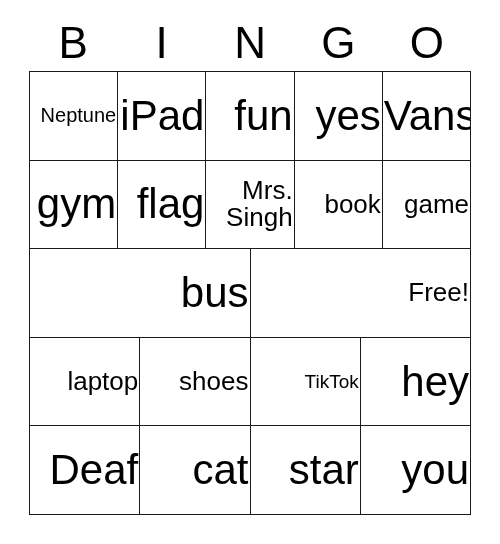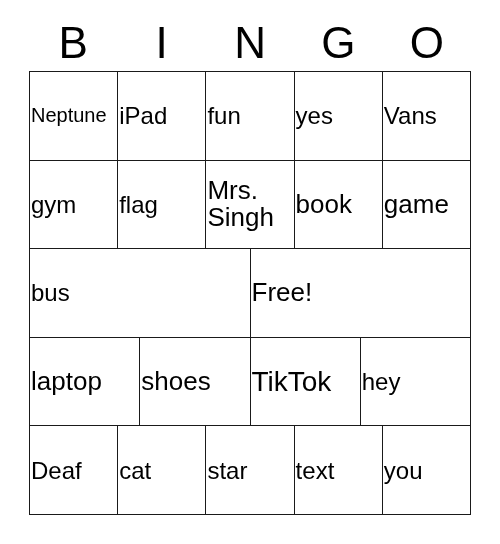--- a/index.html
+++ b/index.html
@@ -59,37 +59,37 @@
   .cell {
     flex: 1 1 0;
     min-width: 0;
     box-sizing: border-box;
     border-right: 1.6px solid #1a1a1a;
     border-bottom: 1.6px solid #1a1a1a;
     background: #ffffff;
     display: flex;
     align-items: center;
     justify-content: center;
-    text-align: left;
+    text-align: right;
     padding: 0 1px;
     overflow: hidden;
   }
   .cell-text {
     display: block;
     width: 100%;
     line-height: 1.05;
     font-weight: 400;
     white-space: pre-line;
   }
   
   .sz-xs  { font-size: 20px; }
-  .sz-sm  { font-size: 28px; }
+  .sz-sm  { font-size: 19px; }
   .sz-md  { font-size: 26px; }
   .sz-lg  { font-size: 26px; }
-  .sz-xl  { font-size: 24px; }
+  .sz-xl  { font-size: 42px; }
 </style>
 </head>
 <body>
 
 <div class="bingo-card">
 
   <div class="header-row">
     <div class="header-cell">B</div>
     <div class="header-cell">I</div>
     <div class="header-cell">N</div>
@@ -164,21 +164,18 @@
       <div class="cell">
           <span class="cell-text sz-xl">Deaf</span>
         </div>
       <div class="cell">
           <span class="cell-text sz-xl">cat</span>
         </div>
       <div class="cell">
           <span class="cell-text sz-xl">star</span>
         </div>
       <div class="cell">
-          <span class="cell-text sz-xl">text</span>
-        </div>
-      <div class="cell">
           <span class="cell-text sz-xl">you</span>
         </div>
     </div>
 
   </div>
 </div>
 
 </body></html>

